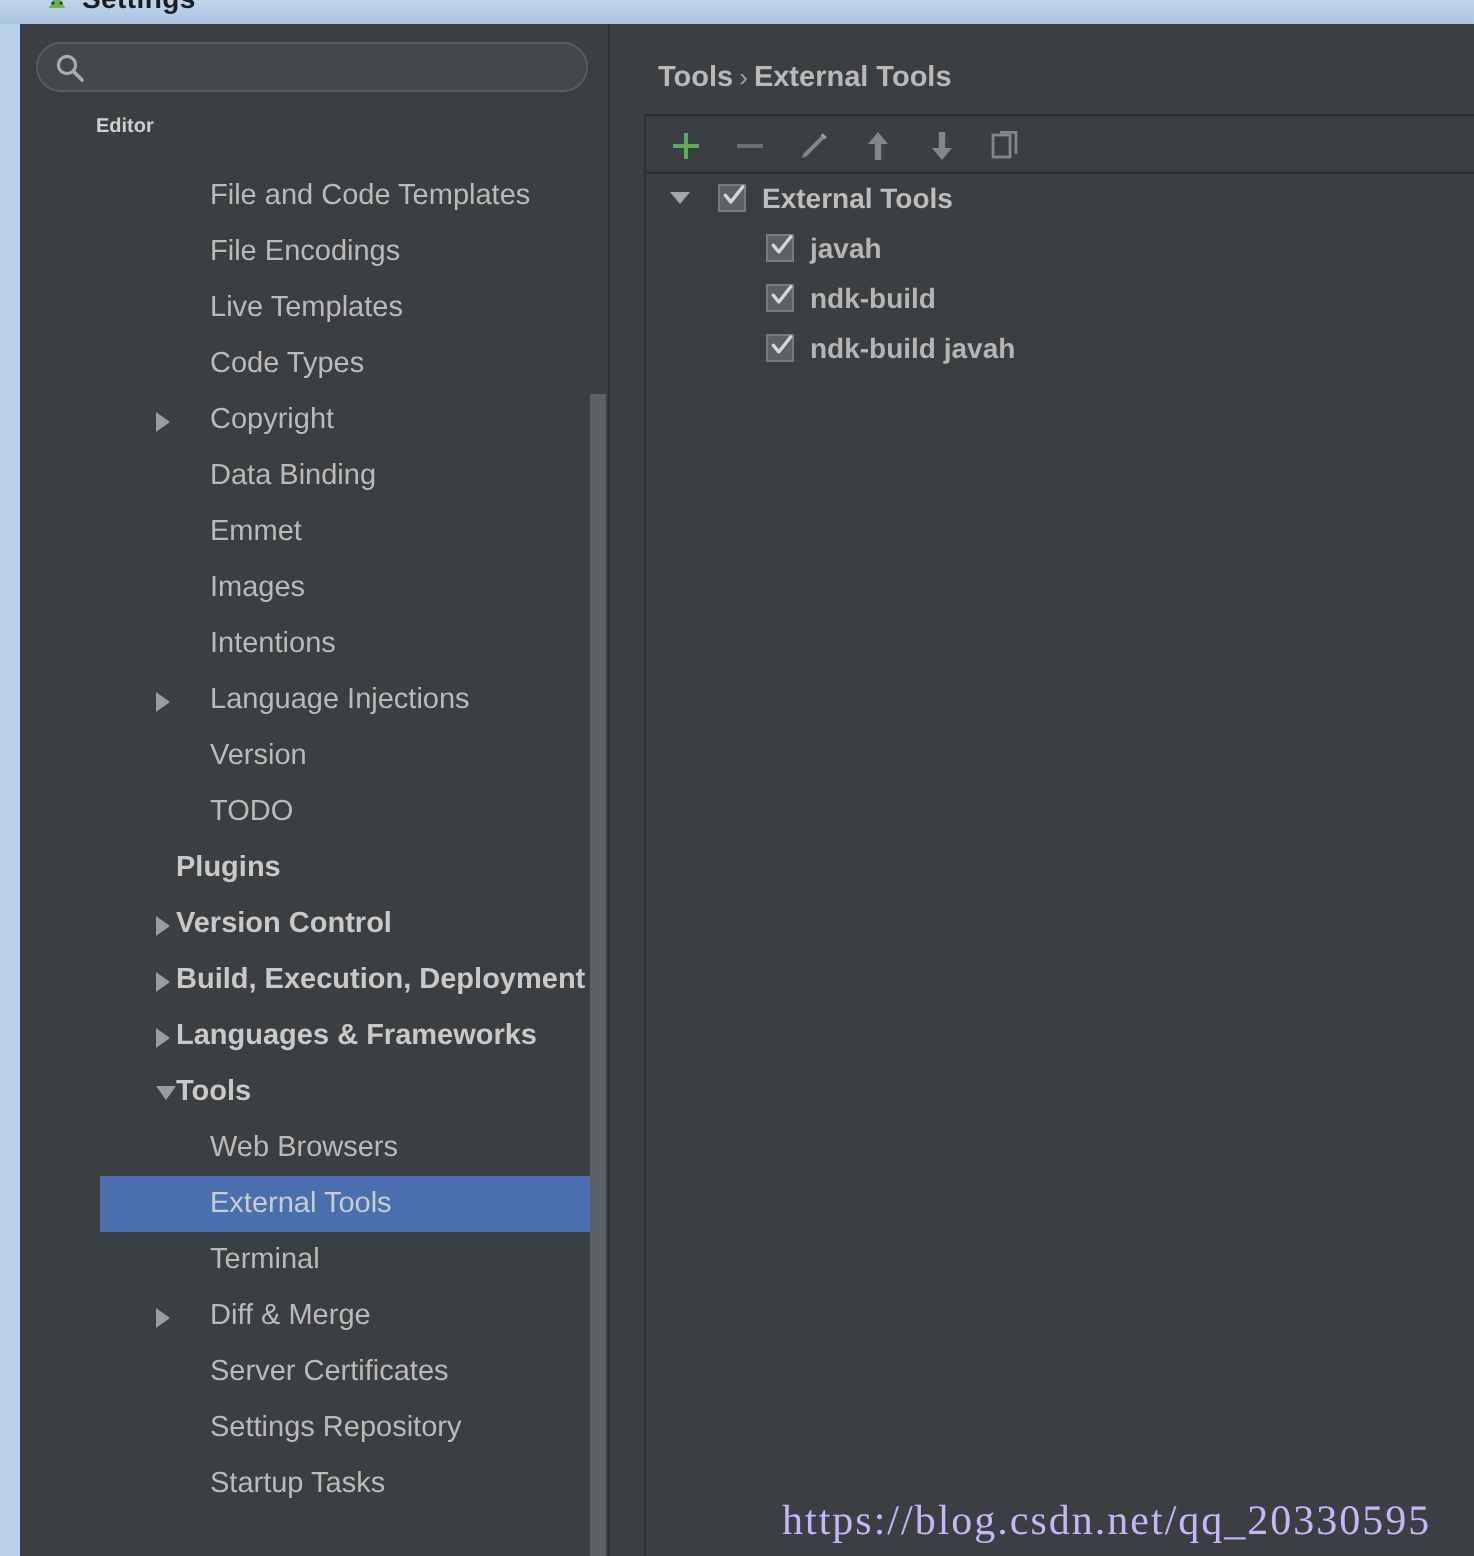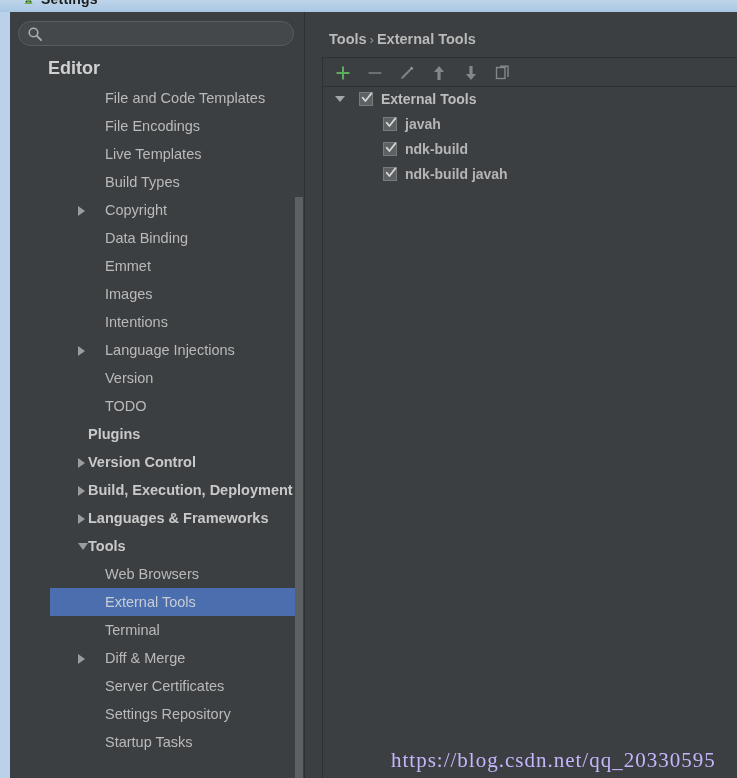--- a/index.html
+++ b/index.html
@@ -163,21 +163,21 @@
     left: 0; top: 44px;
     width: 286px;
     height: 25px;
     background: #3c3f41;
     z-index: 5;
   }
   #sticky-header .label {
     position: absolute;
     left: 38px;
     top: 2px;
-    font-size: 18px;
+    font-size: 10px;
     font-weight: bold;
     color: #d0d0d0;
   }
 
   
   #scroll-track {
     position: absolute;
     right: 0; top: 44px;
     width: 9px;
     height: 722px;
@@ -359,21 +359,21 @@
             <svg class="copy-icon" viewBox="0 0 12 12">
               <rect x="0.6" y="2.6" width="7.2" height="8.6" fill="none" stroke="#7e8285" stroke-width="1.1"></rect>
               <path d="M3.2 0.7 L11 0.7 L11 9" fill="none" stroke="#7e8285" stroke-width="1.1"></path>
               <rect x="2.6" y="5" width="3.2" height="3.6" fill="#7e8285"></rect>
             </svg>
           </div>
           <div class="tree-row lvl1">
             <span class="label">Live Templates</span>
           </div>
           <div class="tree-row lvl1">
-            <span class="label">Build Types</span>
+            <span class="label">Code Types</span>
           </div>
           <div class="tree-row lvl1">
             <span class="arrow collapsed"></span>
             <span class="label">Copyright</span>
             <svg class="copy-icon" viewBox="0 0 12 12">
               <rect x="0.6" y="2.6" width="7.2" height="8.6" fill="none" stroke="#7e8285" stroke-width="1.1"></rect>
               <path d="M3.2 0.7 L11 0.7 L11 9" fill="none" stroke="#7e8285" stroke-width="1.1"></path>
               <rect x="2.6" y="5" width="3.2" height="3.6" fill="#7e8285"></rect>
             </svg>
           </div>

